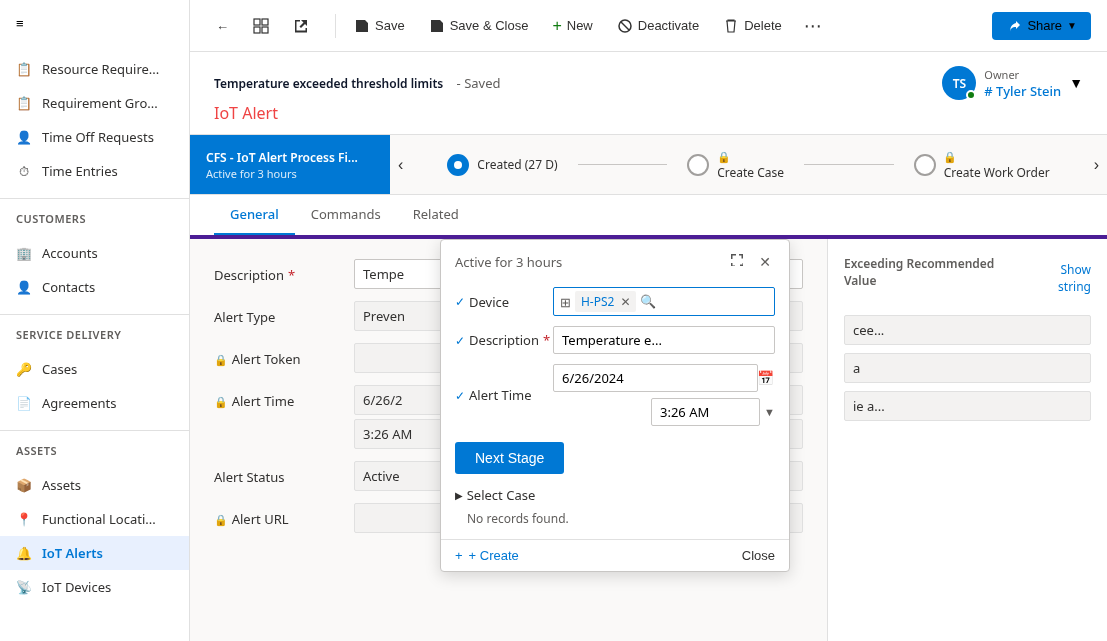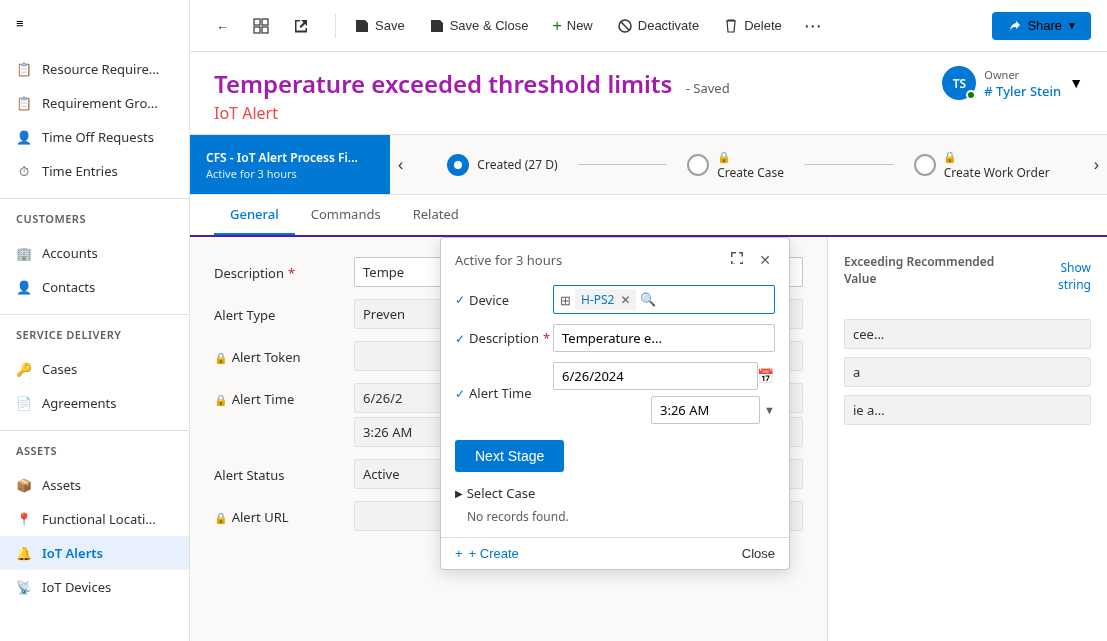--- a/index.html
+++ b/index.html
@@ -23,21 +23,21 @@
     .toolbar-btn { display: flex; align-items: center; gap: 5px; padding: 5px 10px; border: none; background: transparent; cursor: pointer; color: #323130; font-size: 13px; border-radius: 3px; }
     .toolbar-btn.primary { background: #0078d4; color: #000000; border-radius: 4px; padding: 6px 14px; }
     .toolbar-nav { display: flex; align-items: center; gap: 4px; margin-right: 8px; }
     .toolbar-sep { width: 1px; height: 24px; background: #e0e0e0; margin: 0 4px; }
     .toolbar-more { padding: 5px 8px; border: none; background: transparent; cursor: pointer; font-size: 18px; color: #323130; border-radius: 3px; }
     .toolbar-spacer { flex: 1; }
 
     
     .record-header { background: #fff; padding: 14px 24px 0; border-bottom: 1px solid #e0e0e0; }
     .record-title-row { display: flex; align-items: center; justify-content: space-between; margin-bottom: 2px; }
-    .record-title { font-size: 24px; font-weight: 600; color: #a21caf; }
+    .record-title { font-size: 12px; font-weight: 600; color: #0f172a; }
     .record-saved { font-size: 13px; color: #605e5c; margin-left: 10px; }
     .record-subtitle { font-size: 16px; color: #ef4444; margin-bottom: 10px; }
     .owner-area { display: flex; align-items: center; gap: 8px; }
     .avatar { width: 34px; height: 34px; border-radius: 50%; background: #0078d4; color: #fff; display: flex; align-items: center; justify-content: center; font-size: 12px; font-weight: 600; position: relative; }
     .avatar-badge { width: 10px; height: 10px; background: #107c10; border-radius: 50%; position: absolute; bottom: 0; right: 0; border: 2px solid #fff; }
     .owner-info { display: flex; flex-direction: column; }
     .owner-label { font-size: 11px; color: #605e5c; }
     .owner-name { font-size: 13px; color: #0078d4; font-weight: 500; cursor: pointer; }
 
     
@@ -49,21 +49,21 @@
     .process-steps { display: flex; align-items: center; flex: 1; padding: 0 16px; gap: 0; }
     .process-step { display: flex; align-items: center; gap: 8px; padding: 0 20px; position: relative; cursor: pointer; }
     .step-circle { width: 22px; height: 22px; border-radius: 50%; border: 2px solid #0078d4; background: #fff; display: flex; align-items: center; justify-content: center; flex-shrink: 0; }
     .step-circle.active { background: #0078d4; border-color: #0078d4; }
     .step-circle.inactive { border-color: #a19f9d; }
     .step-circle-inner { width: 8px; height: 8px; border-radius: 50%; background: #fff; }
     .step-label { font-size: 12px; color: #323130; display: flex; flex-direction: column; }
     .step-connector { flex: 1; height: 1px; background: #c8c6c4; }
 
     
-    .tab-row { background: #fff; display: flex; border-bottom: 2px solid #4c1d95; padding: 0 24px; }
+    .tab-row { background: #fff; display: flex; border-bottom: 4px solid #4c1d95; padding: 0 24px; }
     .tab { padding: 10px 16px; cursor: pointer; font-size: 13px; color: #605e5c; border-bottom: 2px solid transparent; }
     .tab.active { color: #0078d4; border-bottom-color: #0078d4; font-weight: 500; }
 
     
     .content-area { display: flex; flex: 1; overflow: hidden; background: #faf9f8; position: relative; }
 
     
     .form-panel { flex: 1; padding: 20px 24px; overflow-y: auto; }
     .form-row { display: flex; align-items: flex-start; margin-bottom: 12px; }
     .form-label { width: 140px; font-size: 13px; color: #323130; padding-top: 7px; display: flex; align-items: center; gap: 4px; flex-shrink: 0; }
@@ -369,21 +369,21 @@
           <span style="font-size:11px;">🔒</span>
           <span>Alert URL</span>
         </div>
         <div class="form-value">
           <div class="form-input"></div>
         </div>
       </div>
     </div>
 
     <div class="right-panel">
-      <div style="display:flex; justify-content:space-between; align-items:center; margin-bottom:24px;">
+      <div style="display:flex; justify-content:space-between; align-items:center; margin-bottom:18px;">
         <span class="right-panel-title">Exceeding Recommended Value</span>
         <a class="show-string-link">Show string</a>
       </div>
       <div class="form-input" style="margin-bottom:8px;">
         <span>cee...</span>
       </div>
       <div class="form-input" style="margin-bottom:8px;">
         <span>a</span>
       </div>
       <div class="form-input">

